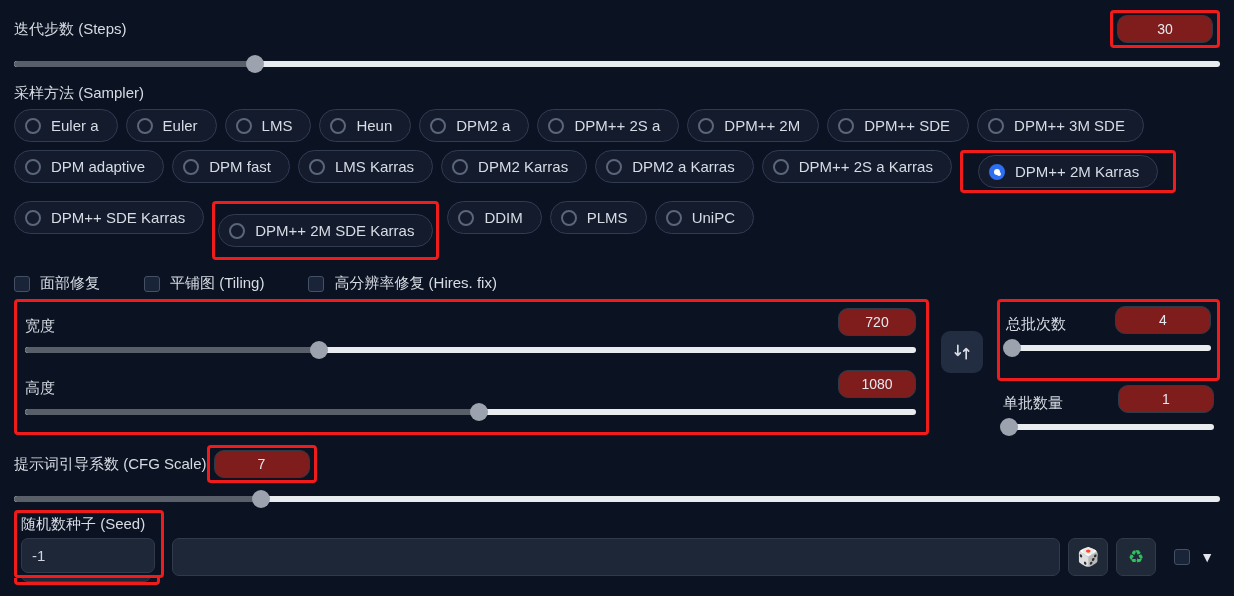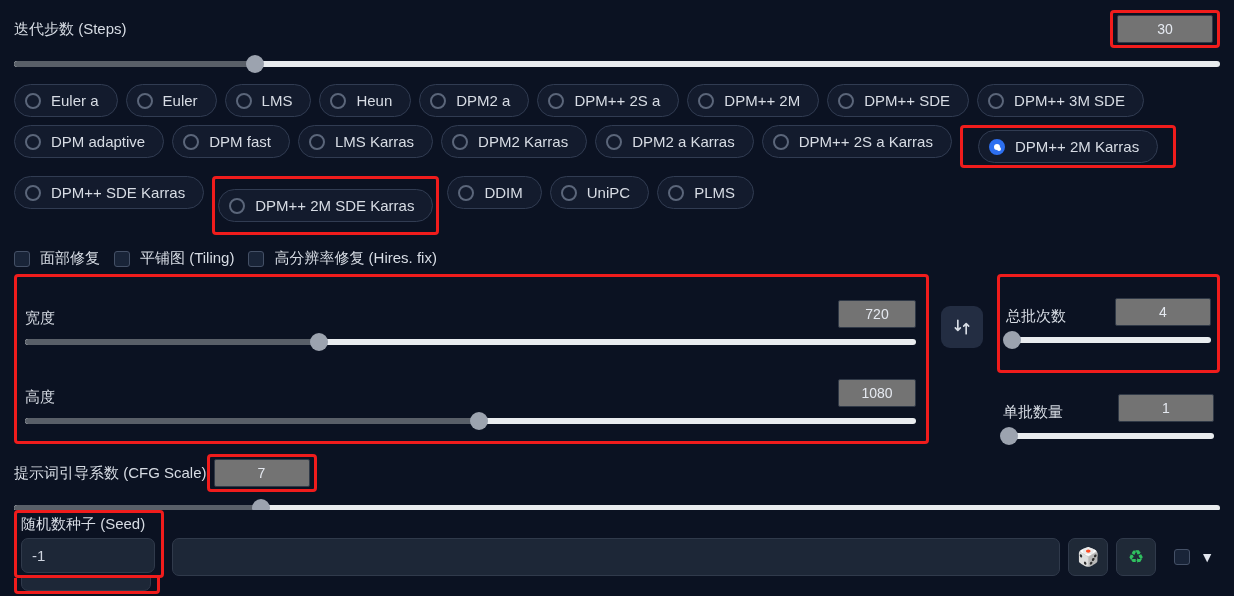--- a/index.html
+++ b/index.html
@@ -10,23 +10,23 @@
     height: 596px;
     overflow: hidden;
     padding: 10px 14px 10px 14px;
     font-size: 14.5px;
   }
 
   .row { display: flex; align-items: center; }
   .label { color: #d7dce4; font-size: 15px; }
 
   .numbox {
-    background: #737373;
+    background: #7f1d1d;
     border: 1px solid #303947;
-    border-radius: 2px;
+    border-radius: 10px;
     height: 28px;
     min-width: 96px;
     display: flex;
     align-items: center;
     justify-content: center;
     color: #e5e9f0;
     font-size: 14px;
   }
 
   
@@ -100,21 +100,21 @@
     border-radius: 50%;
     background: #2d6ff0;
     border: 2px solid #fff;
   }
   .radio.selected .dot {
      border: 5px solid #2d6ff0;
      background: #fff;
   }
 
   
-  .check-row { display: flex; gap: 14px; margin-top: 14px; }
+  .check-row { display: flex; gap: 44px; margin-top: 14px; }
   .check-item { display: flex; align-items: center; gap: 10px; font-size: 15px; }
   .chk {
     width: 16px; height: 16px;
     border: 1px solid #445066;
     border-radius: 3px;
     background: #192438;
     flex-shrink: 0;
   }
 
   .hbox { border: 3px solid #f01c1c; border-radius: 4px; }
@@ -130,21 +130,21 @@
   .left-dim {
     padding: 6px 10px 10px 8px;
   }
   .dim-row {
     display: flex;
     align-items: flex-end;
     margin-bottom: 4px;
   }
   .dim-row .label { width: 80px; }
   .dim-row .spacer { flex: 1; }
-  .dim-row .numbox { width: 78px; min-width: 78px; margin-top: 17px; }
+  .dim-row .numbox { width: 78px; min-width: 78px; }
   .left-dim .slider { margin-bottom: 10px; }
 
   .swap {
     background: #232d42;
     border-radius: 9px;
     width: 42px; height: 42px;
     display: flex;
     align-items: center;
     justify-content: center;
     margin-top: 32px;
@@ -209,20 +209,21 @@
   </div>
   <div class="slider" style="margin-top:6px;">
     <div class="track">
         <div class="fill" style="width:20%;"></div>
       </div>
     <div class="thumb" style="left:20%;"></div>
   </div>
 </div>
 
 <div class="section" style="margin-top:10px;">
+  <div class="label">采样方法 (Sampler)</div>
   <div class="radio-group">
     <div class="radio">
         <span class="dot"></span>
         <span>Euler a</span>
       </div>
     <div class="radio">
         <span class="dot"></span>
         <span>Euler</span>
       </div>
     <div class="radio">
@@ -294,25 +295,25 @@
           <span class="dot"></span>
           <span>DPM++ 2M SDE Karras</span>
         </span>
       </span>
     <div class="radio">
         <span class="dot"></span>
         <span>DDIM</span>
       </div>
     <div class="radio">
         <span class="dot"></span>
+        <span>PLMS</span>
+      </div>
+    <div class="radio">
+        <span class="dot"></span>
         <span>UniPC</span>
-      </div>
-    <div class="radio">
-        <span class="dot"></span>
-        <span>PLMS</span>
       </div>
   </div>
 </div>
 
 <div class="check-row">
   <div class="check-item">
       <span class="chk"></span>
       <span>面部修复</span>
     </div>
   <div class="check-item">

